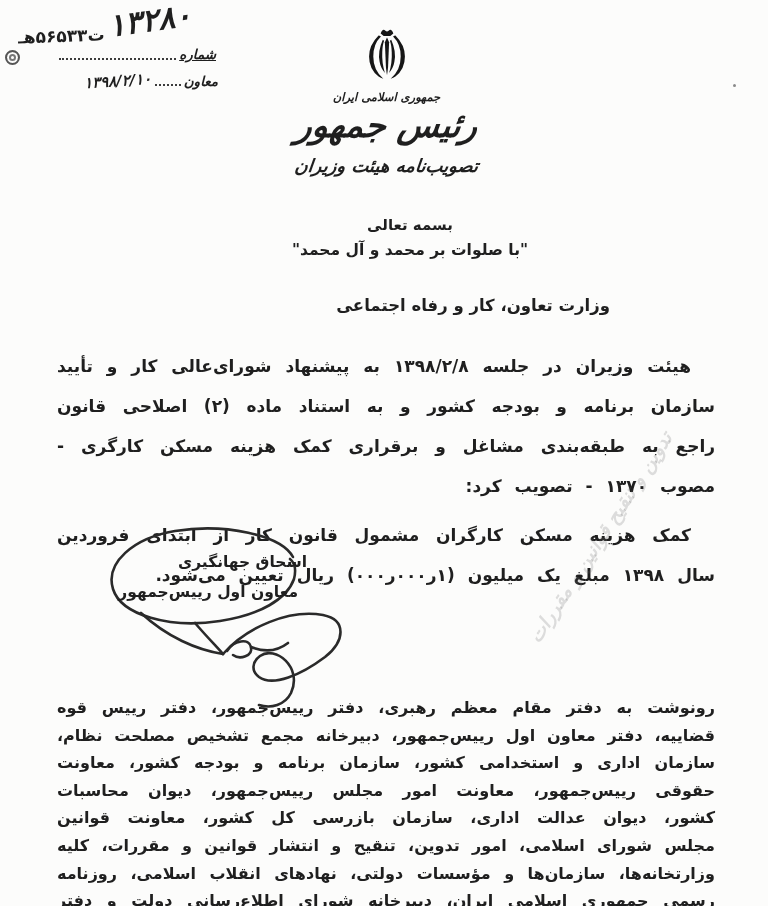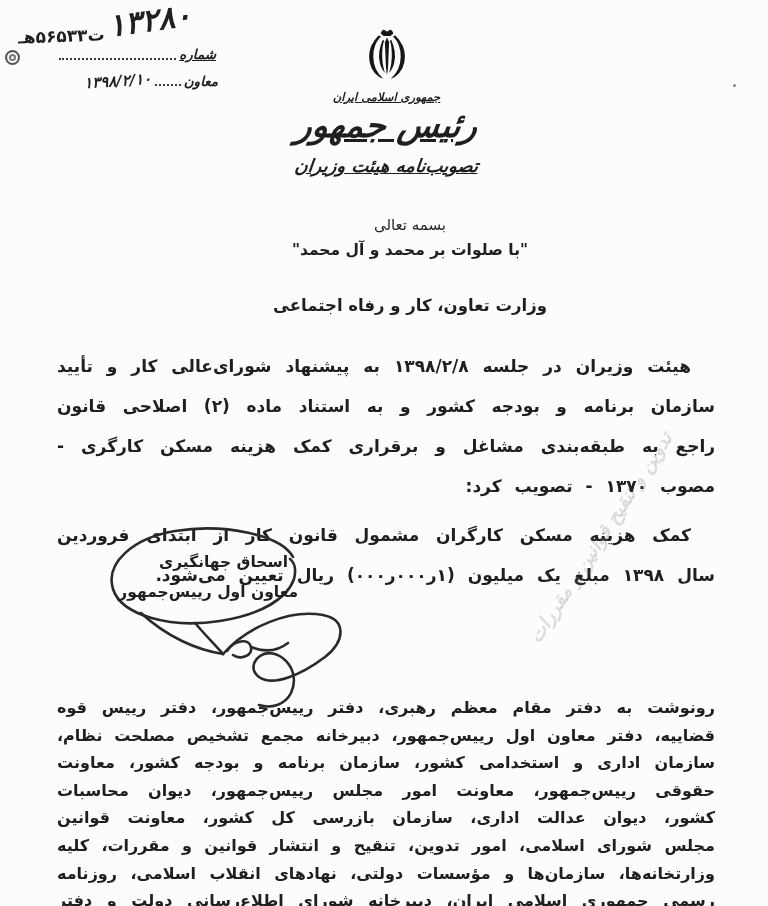--- a/index.html
+++ b/index.html
@@ -23,45 +23,45 @@
     padding-bottom:2px;}
   .dots{flex:1;border-bottom:2px dotted #3c3c3c;margin:0 3px 4px 3px;height:1px;}
   .dots-short{width:26px;border-bottom:2px dotted #3c3c3c;margin:0 3px 4px 3px;height:1px;}
   .hw-date{font-size:15px;font-weight:bold;font-style:italic;direction:ltr;
     transform:rotate(-4deg);display:inline-block;white-space:nowrap;}
   .circle-mark{left:5px;top:50px;width:11px;height:11px;border:2px solid #555;
     border-radius:50%;box-shadow:inset 0 0 0 2px #fcfcfb, inset 0 0 0 4px #777;}
   .speck{left:733px;top:84px;width:3px;height:3px;background:#8a8a8a;border-radius:50%;}
 
   
-  .letterhead{left:244px;top:26px;width:285px;text-align:center;text-decoration:underline;}
+  .letterhead{left:244px;top:26px;width:285px;text-align:center;}
   .emblem{width:56px;height:58px;display:inline-block;}
   .country-line{font-size:11.5px;font-weight:bold;font-style:italic;margin-top:2px;}
   .office-line{font-size:34px;font-weight:bold;font-style:italic;line-height:1.25;
     transform:skewX(-6deg);}
   .doctype-line{font-size:18px;font-weight:bold;font-style:italic;margin-top:8px;
     transform:skewX(-6deg);}
 
   
   .invocation{left:210px;top:216px;width:400px;text-align:center;}
-  .basmala{font-size:15px;font-weight:normal;}
+  .basmala{font-size:15px;font-weight:bold;}
   .salawat{font-size:15.5px;font-weight:bold;margin-top:7px;}
-  .addressee{left:210px;top:296px;width:400px;text-align:center;
+  .addressee{left:210px;top:296px;width:400px;
     font-size:16.5px;font-weight:bold;}
 
   
   .body-text{left:57px;top:346px;width:658px;font-size:17px;font-weight:bold;
     line-height:40px;text-align:justify;word-spacing:7px;}
   .body-text p{margin:0;text-indent:24px;}
   .body-text p + p{margin-top:9px;}
 
   
   .sig-block{left:75px;top:515px;width:320px;height:200px;}
   .sig-svg{position:absolute;left:0;top:0;width:320px;height:200px;}
-  .sig-name{position:absolute;left:81px;top:38px;width:135px;text-align:center;
+  .sig-name{position:absolute;left:100px;top:38px;width:135px;text-align:center;
     font-size:15.5px;font-weight:bold;}
   .sig-title{position:absolute;left:38px;top:68px;width:185px;
     font-size:15.5px;font-weight:bold;}
 
   
   .watermark{left:430px;top:430px;width:300px;height:290px;pointer-events:none;}
   .watermark-inner{position:absolute;left:20px;top:90px;width:300px;
     transform:rotate(-57deg);transform-origin:center;
     color:rgba(110,110,110,.22);font-size:19px;font-weight:bold;font-style:italic;
     text-align:center;line-height:34px;white-space:nowrap;}

